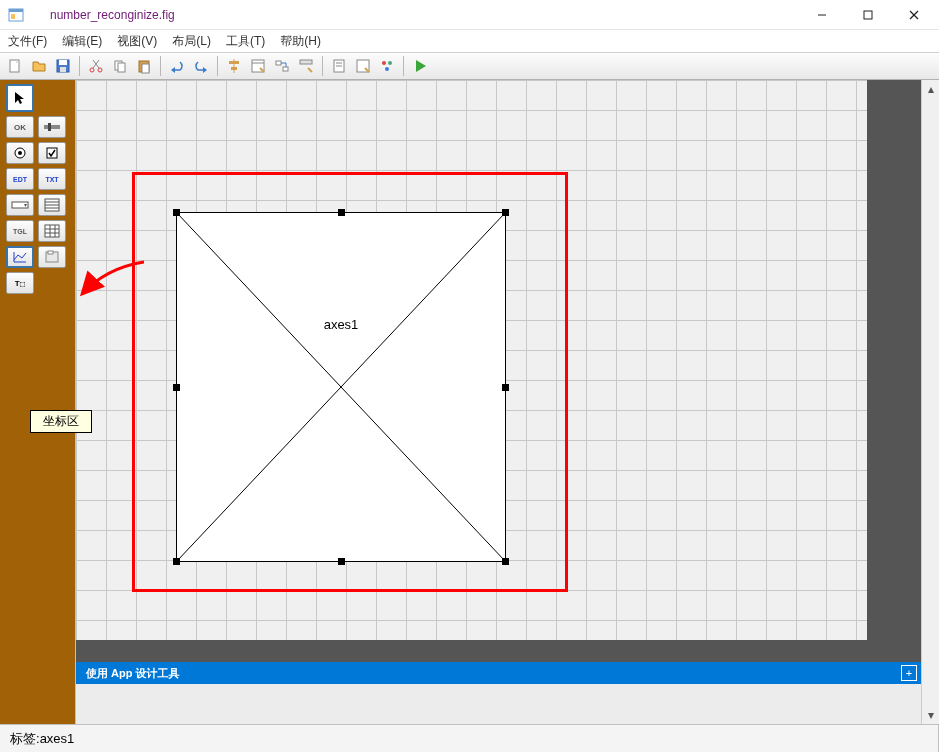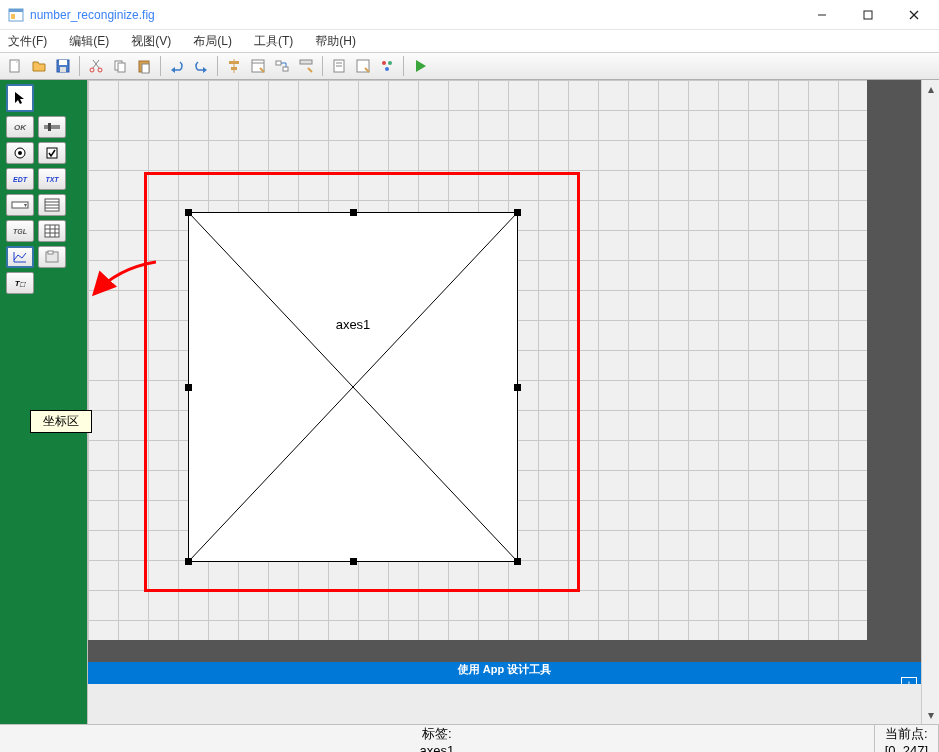--- a/index.html
+++ b/index.html
@@ -1,47 +1,47 @@
 <!DOCTYPE html>
 <html><head>
 <meta charset="utf-8">
 <style>
 * { box-sizing: border-box; margin: 0; padding: 0; }
 body { font-family: "Segoe UI", Tahoma, sans-serif; font-size: 12px; background: #fff; width: 939px; height: 752px; overflow: hidden; position: relative; }
 
 
 .titlebar { height: 30px; background: #fff; display: flex; align-items: center; padding: 0 2px; border-bottom: 1px solid #e5e5e5; }
 .titlebar .icon { width: 16px; height: 16px; margin: 0 6px; }
-.titlebar .title { flex: 1; font-size: 12px; color: #3b82f6; }
+.titlebar .title { flex: 1; font-size: 12px; color: #701a75; margin-left: 20px; }
 .winbtns { display: flex; }
 .winbtn { width: 46px; height: 30px; display: flex; align-items: center; justify-content: center; color: #222; }
 
 
-.menubar { height: 22px; display: flex; align-items: center; padding: 0 8px; gap: 22px; font-size: 12px; }
+.menubar { height: 22px; display: flex; align-items: center; padding: 0 8px; gap: 15px; font-size: 12px; }
 .menubar span { color: #333; }
 
 
 .toolbar { height: 28px; background: linear-gradient(#fcfcfc,#e9e9e9); border-top: 1px solid #d0d0d0; border-bottom: 1px solid #b0b0b0; display: flex; align-items: center; padding: 0 4px; gap: 2px; }
 .tbtn { width: 22px; height: 22px; display: flex; align-items: center; justify-content: center; border: 1px solid transparent; border-radius: 2px; }
 .tsep { width: 1px; height: 20px; background: #b8b8b8; margin: 0 3px; }
 
 
 .mainarea { position: absolute; top: 80px; left: 0; right: 0; bottom: 28px; display: flex; }
-.palette { width: 88px; background: #15803d; border-right: 1px solid #c0c0c0; padding: 4px 0 0 6px; font-style: italic; }
+.palette { width: 76px; background: #a16207; border-right: 1px solid #c0c0c0; padding: 4px 0 0 6px; }
 .palette .prow { display: flex; gap: 4px; margin-bottom: 4px; }
 .pbtn { width: 28px; height: 22px; background: linear-gradient(#fdfdfd,#e4e4e4); border: 1px solid #999; border-radius: 2px; display: flex; align-items: center; justify-content: center; font-size: 8px; font-weight: bold; }
 .pbtn.sel { background: #fff; border: 2px solid #3973ac; }
 .pbtn.axes { border: 2px solid #3973ac; }
 .tooltip { position: absolute; left: 30px; top: 330px; background: #ffffe1; border: 1px solid #000; padding: 2px 12px; font-size: 12px; z-index: 50; }
 
 .canvaswrap { flex: 1; position: relative; background: #ececec; overflow: hidden; }
 .grid { position: absolute; left: 0; top: 0; width: 800px; height: 560px; background: #f0f0f0; background-image: linear-gradient(#c8c8c8 1px, transparent 1px), linear-gradient(90deg, #c8c8c8 1px, transparent 1px); background-size: 30px 30px; }
 .darkedge-r { position: absolute; right: 18px; top: 0; width: 54px; height: 560px; background: #555; }
 .darkedge-b { position: absolute; left: 0; top: 560px; right: 18px; height: 22px; background: #555; }
-.banner { position: absolute; left: 0; top: 582px; right: 18px; height: 22px; background: #0078d7; color: #fff; font-size: 11px; display: flex; align-items: center; padding: 0 4px; overflow: hidden; white-space: nowrap; flex-direction: column; }
+.banner { position: absolute; left: 0; top: 582px; right: 18px; height: 22px; background: #0078d7; color: #fff; font-size: 11px; display: flex; align-items: center; padding: 0 4px; overflow: hidden; white-space: nowrap; }
 .banner .bold { font-weight: bold; margin: 0 6px; }
 .banner .plus { margin-left: auto; width: 16px; height: 16px; border: 1px solid #fff; display: flex; align-items: center; justify-content: center; }
 .vscroll { position: absolute; right: 0; top: 0; width: 18px; bottom: 0; background: #f0f0f0; border-left: 1px solid #ccc; }
 .vscroll .arr { position: absolute; width: 18px; height: 18px; display: flex; align-items: center; justify-content: center; color: #555; }
 .vscroll .arr.top { top: 0; }
 .vscroll .arr.bot { bottom: 0; }
 
 
 .redbox { position: absolute; left: 56px; top: 92px; width: 436px; height: 420px; border: 3px solid #ff0000; pointer-events: none; }
 .arrow { position: absolute; left: 0; top: 180px; width: 68px; height: 40px; pointer-events: none; }
@@ -49,21 +49,21 @@
 
 .axesobj { position: absolute; left: 100px; top: 132px; width: 330px; height: 350px; background: #fff; border: 1px solid #000; }
 .axesobj .lbl { position: absolute; left: 50%; top: 104px; transform: translateX(-50%); font-size: 13px; }
 .handle { position: absolute; width: 7px; height: 7px; background: #000; }
 .h-tl { left: -4px; top: -4px; } .h-tm { left: calc(50% - 3px); top: -4px; } .h-tr { right: -4px; top: -4px; }
 .h-ml { left: -4px; top: calc(50% - 3px); } .h-mr { right: -4px; top: calc(50% - 3px); }
 .h-bl { left: -4px; bottom: -4px; } .h-bm { left: calc(50% - 3px); bottom: -4px; } .h-br { right: -4px; bottom: -4px; }
 
 
 .statusbar { position: absolute; left: 0; right: 0; bottom: 0; height: 28px; border-top: 1px solid #c0c0c0; background: #f4f4f4; display: flex; align-items: center; font-size: 13px; }
-.statusbar .cell { padding: 0 10px; border-right: 1px solid #c0c0c0; height: 100%; display: flex; align-items: center; flex-direction: column; }
+.statusbar .cell { padding: 0 10px; border-right: 1px solid #c0c0c0; height: 100%; display: flex; align-items: center; }
 .statusbar .cell.first { flex: 1; }
 </style>
 </head>
 <body>
 
 <div class="titlebar">
   <svg class="icon" viewBox="0 0 16 16">
       <rect x="1" y="2" width="14" height="12" fill="#fff" stroke="#6a9fd4"></rect>
       <rect x="1" y="2" width="14" height="3" fill="#6a9fd4"></rect>
       <rect x="3" y="7" width="4" height="5" fill="#f7c05a"></rect>
@@ -335,17 +335,13 @@
       <div class="arr bot">▾</div>
     </div>
   </div>
 </div>
 
 <div class="statusbar">
   <div class="cell first">
     <span>标签: </span>
       <span>axes1</span>
   </div>
-  <div class="cell">
-    <span>当前点: </span>
-      <span>[0, 247]</span>
-  </div>
 </div>
 
 </body></html>

